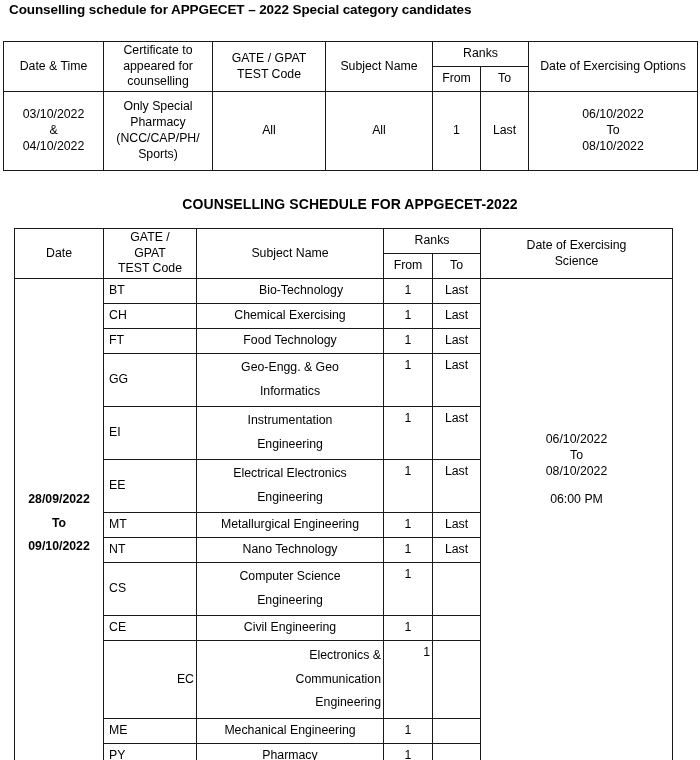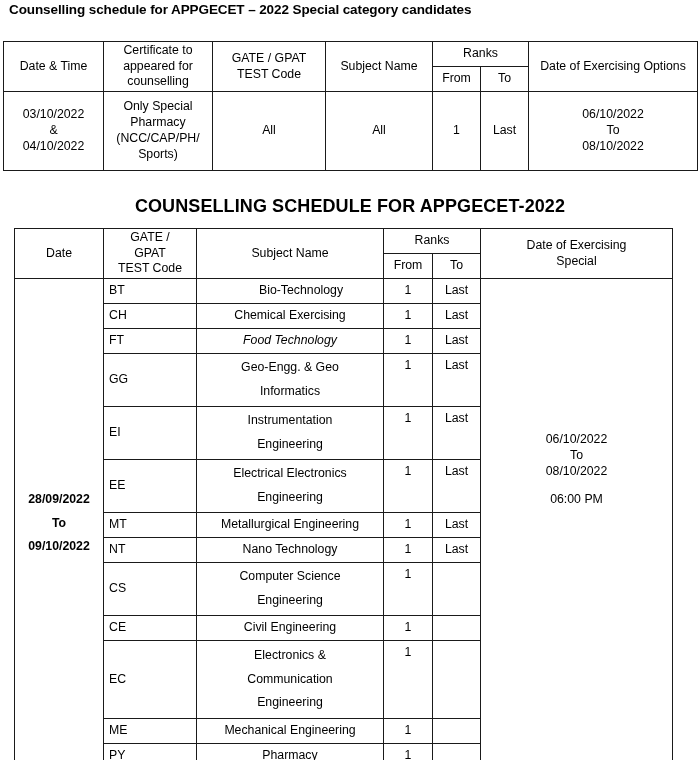--- a/index.html
+++ b/index.html
@@ -25,21 +25,21 @@
     font-weight: bold;
     letter-spacing: -0.1px;
     white-space: nowrap;
   }
   .title-sub {
     position: absolute;
     left: 0;
     right: 0;
     top: 196px;
     text-align: center;
-    font-size: 18px;
+    font-size: 14px;
     font-weight: bold;
     letter-spacing: 0.1px;
   }
 
   
   table.doc {
     border-collapse: collapse;
     table-layout: fixed;
     font-size: 12.3px;
     line-height: 1.30;
@@ -82,21 +82,21 @@
   .t2-c1 { width: 93px; }
   .t2-c2 { width: 187px; }
   .t2-c3 { width: 49px; }
   .t2-c4 { width: 48px; }
   .t2-c5 { width: 192px; }
 
   #table-two td.code { text-align: left; padding-left: 5px; }
   #table-two td.subj { line-height: 1.94; }
   #table-two tr.r1 td { height: 24px; }
   #table-two tr.r2 td { height: 48px; }
-  #table-two tr.r3 td { height: 73px; }
+  #table-two tr.r3 td { height: 73px; text-align: right; }
   #table-two td.hdr-code { text-align: center; line-height: 1.30; }
 
   .dateblock { line-height: 1.95; font-weight: bold; }
   .optblock  { line-height: 1.32; }
   .optblock .gap { display: block; height: 11px; }
   .stack { line-height: 1.30; }
 </style>
 </head>
 <body>
 
@@ -172,21 +172,21 @@
       <td rowspan="2" style="height:26px">Date</td>
       <td rowspan="2" class="hdr-code">
         <div>GATE /</div>
         <div>GPAT</div>
         <div>TEST Code</div>
       </td>
       <td rowspan="2">Subject Name</td>
       <td colspan="2">Ranks</td>
       <td rowspan="2">
         <div>Date of Exercising</div>
-        <div>Special</div>
+        <div>Science</div>
       </td>
     </tr>
     <tr>
       <td>From</td>
       <td>To</td>
     </tr>
 
   <tr class="r1">
         <td rowspan="13">
           <div class="dateblock">
@@ -210,21 +210,21 @@
         </td>
       </tr>
       <tr class="r1">
         <td class="code">CH</td>
         <td class="subj" style="line-height: 1.3;">Chemical Exercising</td>
         <td style="vertical-align: middle;">1</td>
         <td style="vertical-align: middle;">Last</td>
       </tr>
       <tr class="r1">
         <td class="code">FT</td>
-        <td class="subj" style="line-height: 1.3; font-style: italic;">Food Technology</td>
+        <td class="subj" style="line-height: 1.3;">Food Technology</td>
         <td style="vertical-align: middle;">1</td>
         <td style="vertical-align: middle;">Last</td>
       </tr>
       <tr class="r2">
         <td class="code">GG</td>
         <td class="subj">
           <div>Geo-Engg. &amp; Geo</div>
           <div>Informatics</div>
         </td>
         <td style="vertical-align: top; padding-top: 4px;">1</td>

